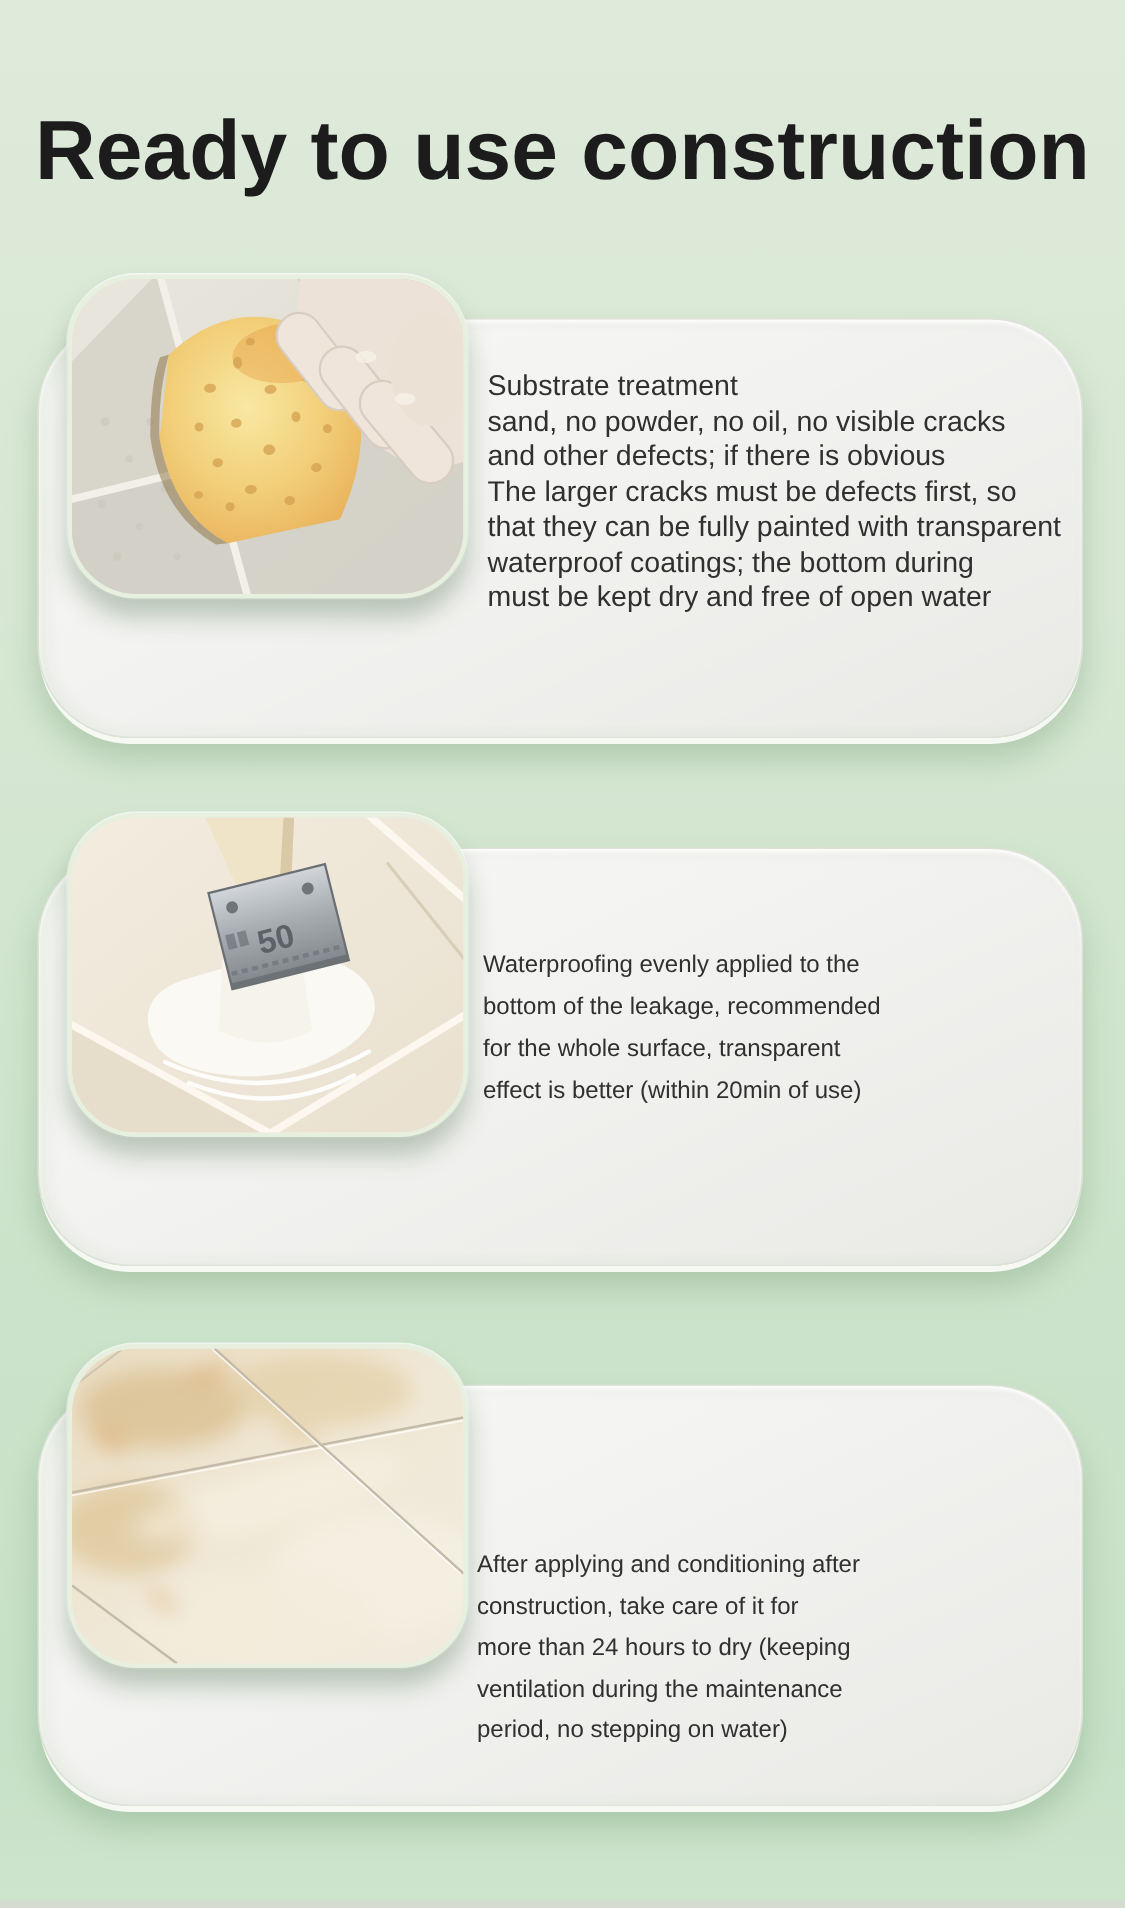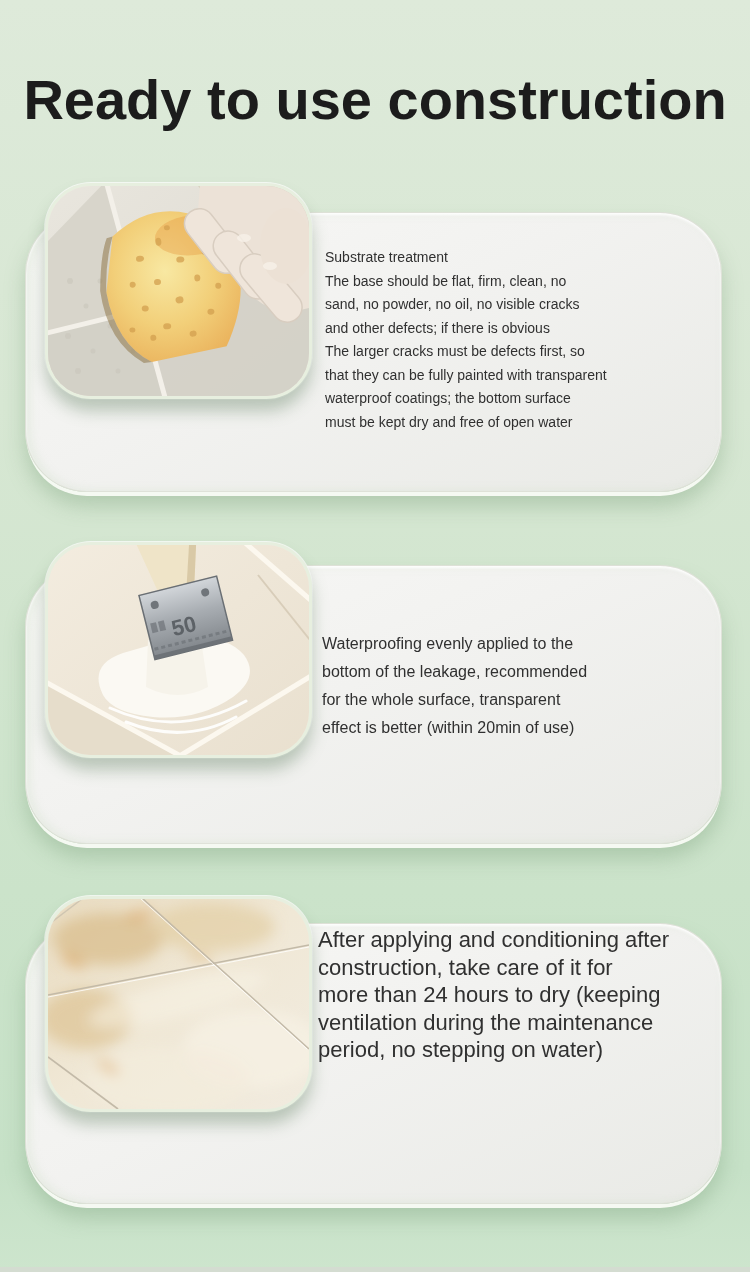--- a/index.html
+++ b/index.html
@@ -28,23 +28,23 @@
 
   .photo{
     position:absolute;left:45px;width:261px;height:210px;border-radius:46px;
     border:3px solid #e7efdf;overflow:hidden;background:#eeeae0;
     box-shadow:0 12px 16px rgba(92,124,92,.38),0 0 0 1px rgba(255,255,255,.75);
   }
   .photo1{top:183px}.photo2{top:542px}.photo3{top:896px}
   .photo svg{display:block;width:100%;height:100%}
 
   .desc{position:absolute;color:#303030;}
-  .d1{left:325px;top:246px;font-size:14px;line-height:23.5px;}
+  .d1{left:325px;top:246px;font-size:19px;line-height:23.5px;}
   .d2{left:322px;top:630px;font-size:16px;line-height:28px;}
-  .d3{left:318px;top:926px;font-size:22px;line-height:27.5px;}
+  .d3{left:318px;top:1030px;font-size:16px;line-height:27.5px;}
   .ln{white-space:nowrap;}
 
   .bottom-strip{position:absolute;left:0;bottom:0;width:100%;height:5px;background:#d4dcd1;}
 </style>
 </head>
 <body>
 
 <div class="page">
 
   <h1 class="title"><span>Ready to use construction</span><br></h1>
@@ -115,26 +115,25 @@
         </g>
         <ellipse cx="238" cy="60" rx="26" ry="38" fill="#ece1d5"></ellipse>
         <ellipse cx="196" cy="52" rx="7" ry="4" fill="#f8f1e9" opacity="0.8"></ellipse>
         <ellipse cx="222" cy="80" rx="7" ry="4" fill="#f8f1e9" opacity="0.8"></ellipse>
       </g>
     </svg>
   </div>
 
   <div class="desc d1">
     <div class="ln">Substrate treatment</div>
-    <div class="ln">The base should be flat, firm, clean, no</div>
     <div class="ln">sand, no powder, no oil, no visible cracks</div>
     <div class="ln">and other defects; if there is obvious</div>
     <div class="ln">The larger cracks must be defects first, so</div>
     <div class="ln">that they can be fully painted with transparent</div>
-    <div class="ln">waterproof coatings; the bottom surface</div>
+    <div class="ln">waterproof coatings; the bottom during</div>
     <div class="ln">must be kept dry and free of open water</div>
   </div>
 
   <section class="card card2"></section>
 
   <div class="photo photo2">
     <svg viewBox="0 0 261 210" xmlns="http://www.w3.org/2000/svg">
       <defs>
         <linearGradient id="floorGrad" x1="0" y1="0" x2="1" y2="1">
           <stop offset="0%" stop-color="#f3ecdf"></stop>

